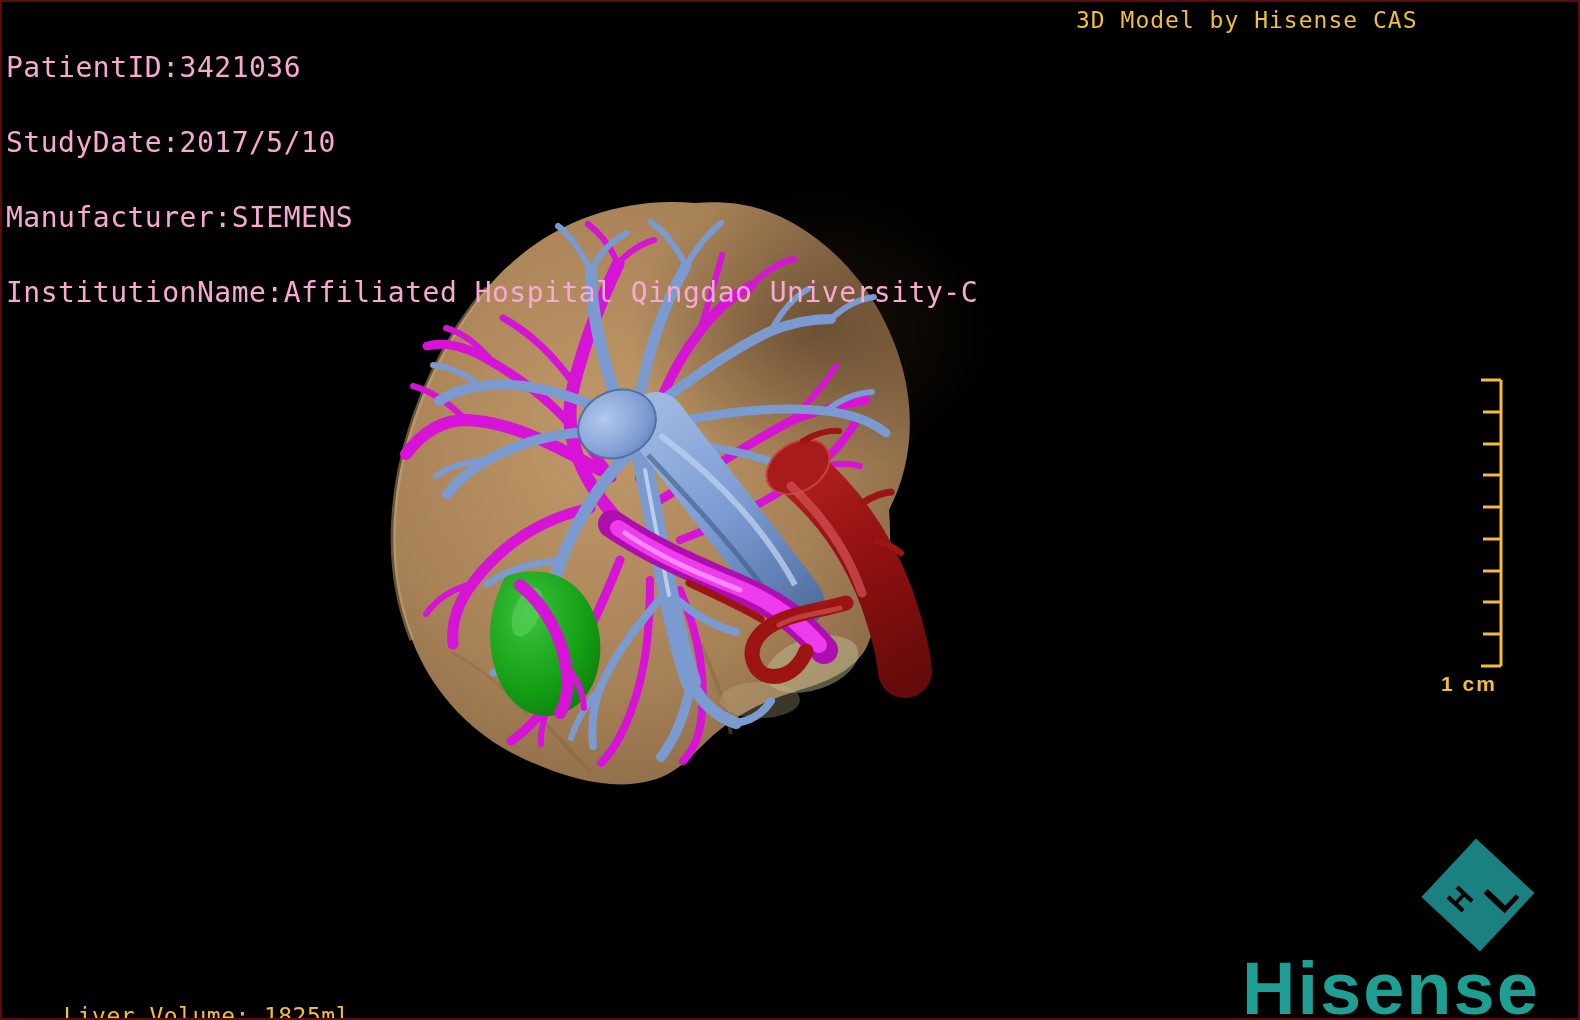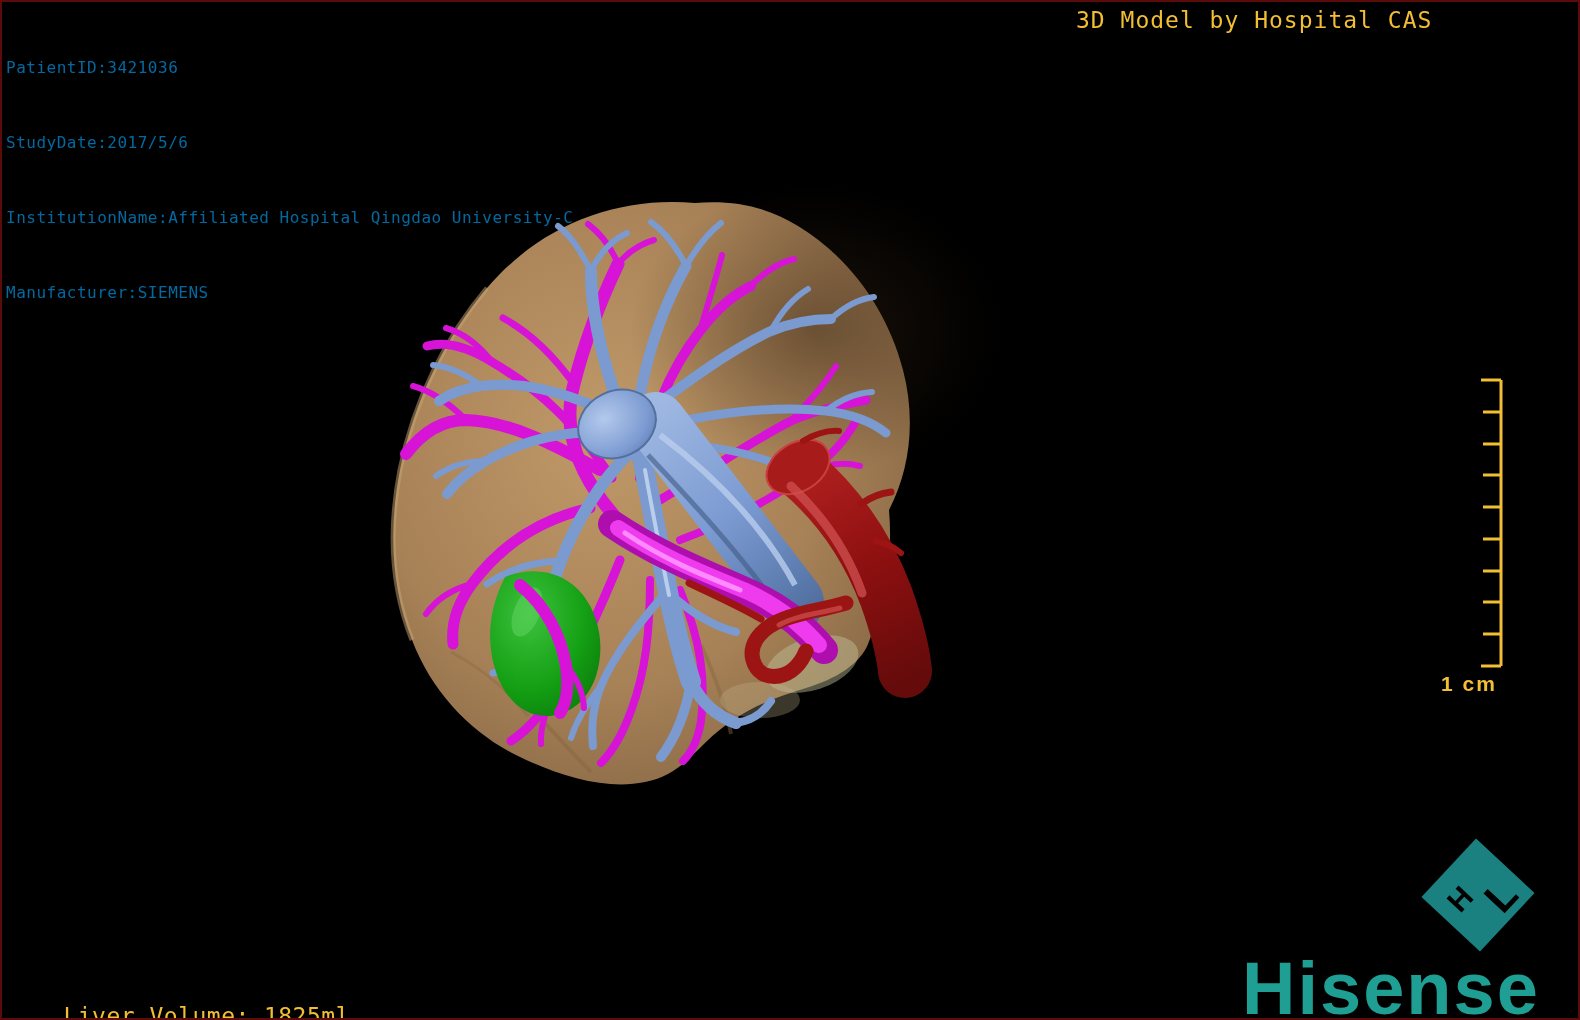--- a/index.html
+++ b/index.html
@@ -3,21 +3,21 @@
 <meta charset="utf-8">
 <style>
   html,body{margin:0;padding:0;background:#000;}
   .frame{
     position:relative;width:1576px;height:1016px;overflow:hidden;
     background:#000;border:2px solid #5c0b0b;
     font-family:"DejaVu Sans Mono", monospace;
   }
   .meta-block{
     position:absolute;left:4px;top:3px;
-    color:#0369a1;font-size:16px;line-height:25px;letter-spacing:.5px;
+    color:#f9a8d4;font-size:28px;line-height:25px;letter-spacing:.5px;
     white-space:pre;
   }
   .meta-line{display:block;}
   .watermark{
     position:absolute;left:1074px;top:5px;
     color:#f2be33;font-size:23px;letter-spacing:1px;white-space:pre;
   }
   .volume-line{
     position:absolute;left:4px;top:975px;
     color:#f2be33;font-size:23px;letter-spacing:.5px;white-space:pre;
@@ -189,26 +189,26 @@
 
     <g transform="translate(1478,895) rotate(-47)">
       <rect x="-40" y="-40" width="80" height="80" fill="#1b8180"></rect>
       <text x="-26" y="0" fill="#000" font-family="Liberation Sans, sans-serif" font-size="30" font-weight="bold">H</text>
       <text x="2" y="32" fill="#000" font-family="Liberation Sans, sans-serif" font-size="42" font-weight="bold">L</text>
     </g>
   </svg>
 
   <div class="meta-block">
     <span class="meta-line">PatientID:3421036</span>
-    <span class="meta-line">StudyDate:2017/5/6</span>
+    <span class="meta-line">StudyDate:2017/5/10</span>
+    <span class="meta-line">Manufacturer:SIEMENS</span>
     <span class="meta-line">InstitutionName:Affiliated Hospital Qingdao University-C</span>
-    <span class="meta-line">Manufacturer:SIEMENS</span>
   </div>
 
-  <div class="watermark">3D Model by Hospital CAS</div>
+  <div class="watermark">3D Model by Hisense CAS</div>
 
   <div class="volume-line">
     <span>Liver Volume:</span><span class="val">1825ml</span>
   </div>
 
   <div class="wordmark">Hisense</div>
 
 </div>
 
 </body></html>

